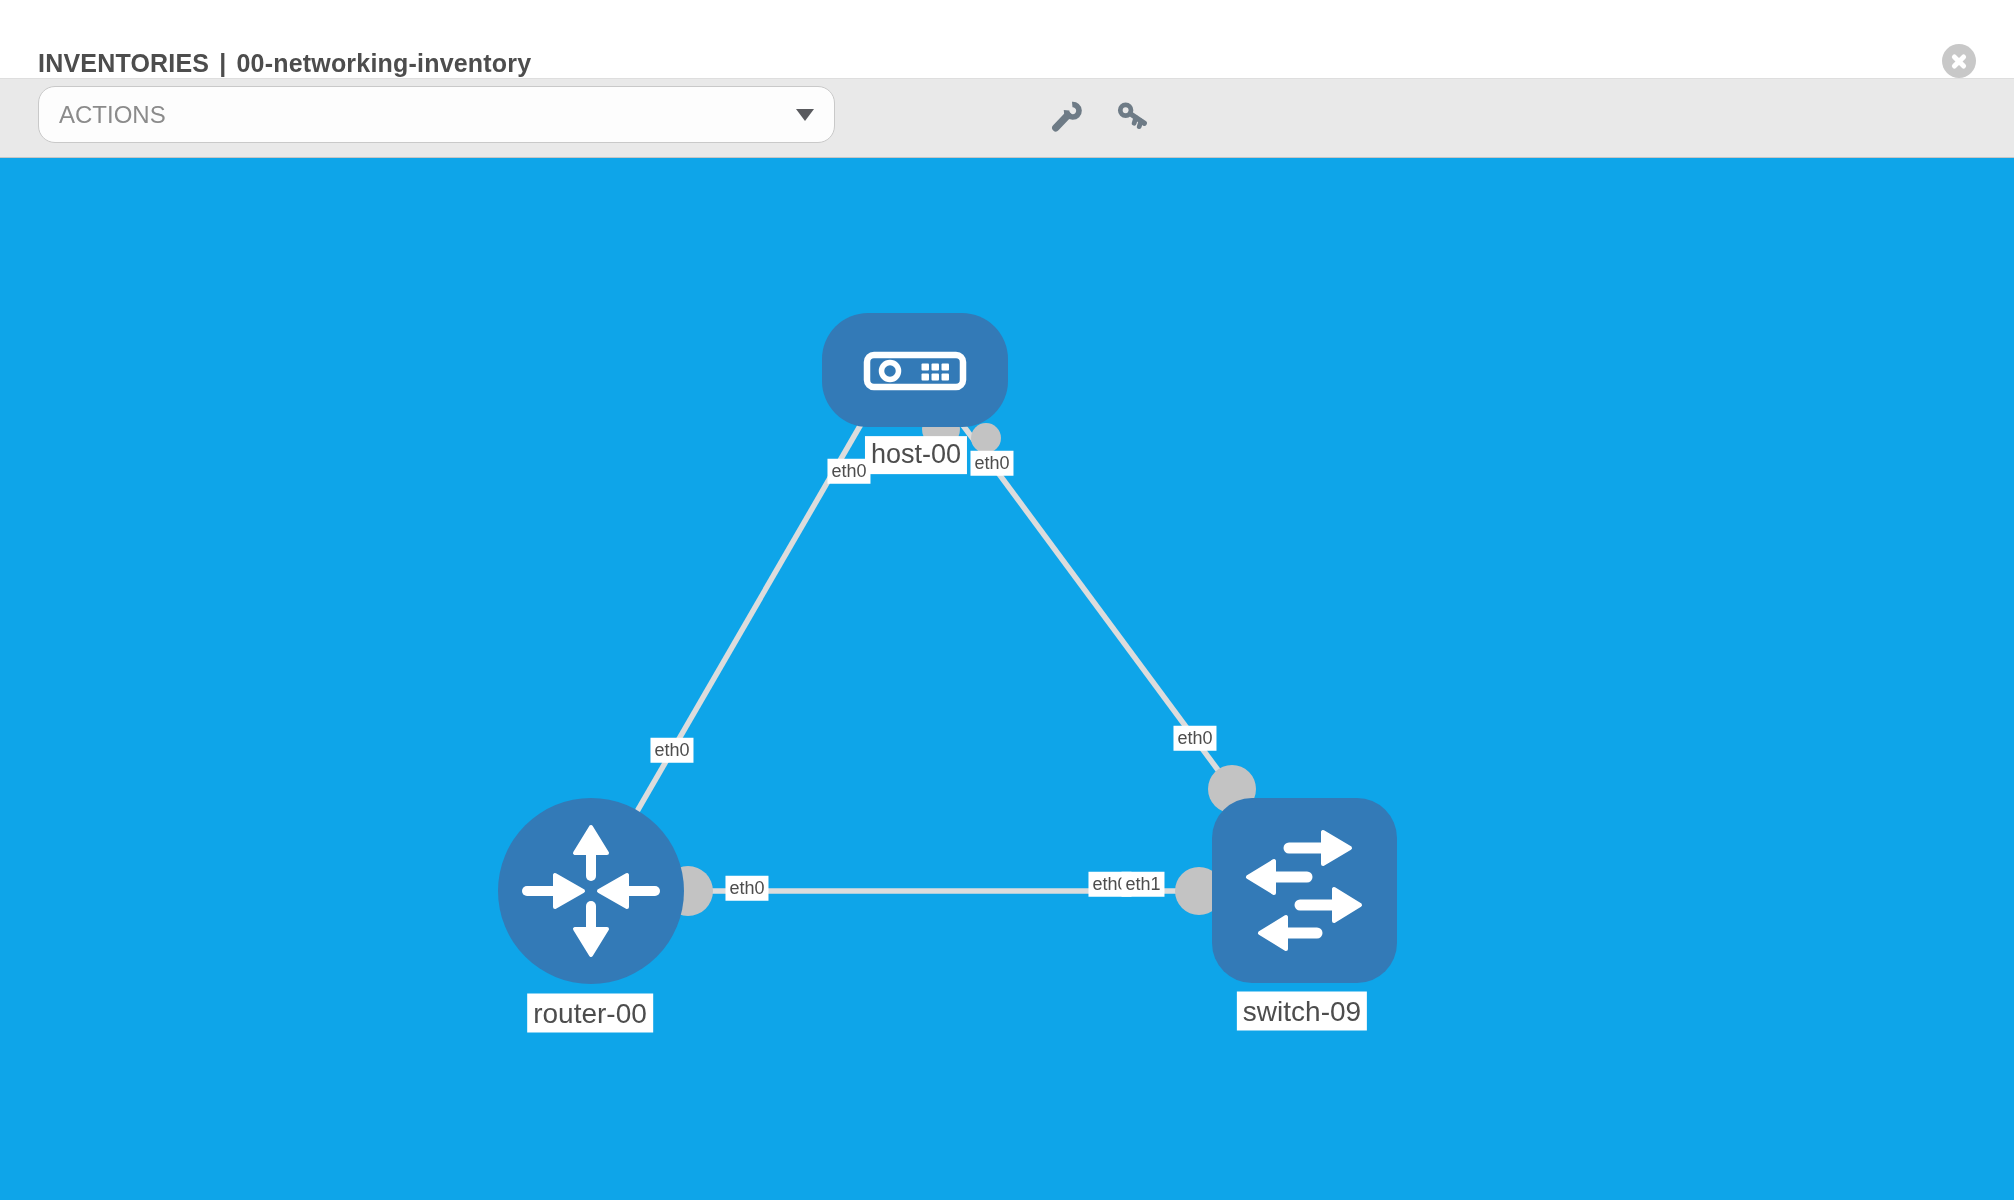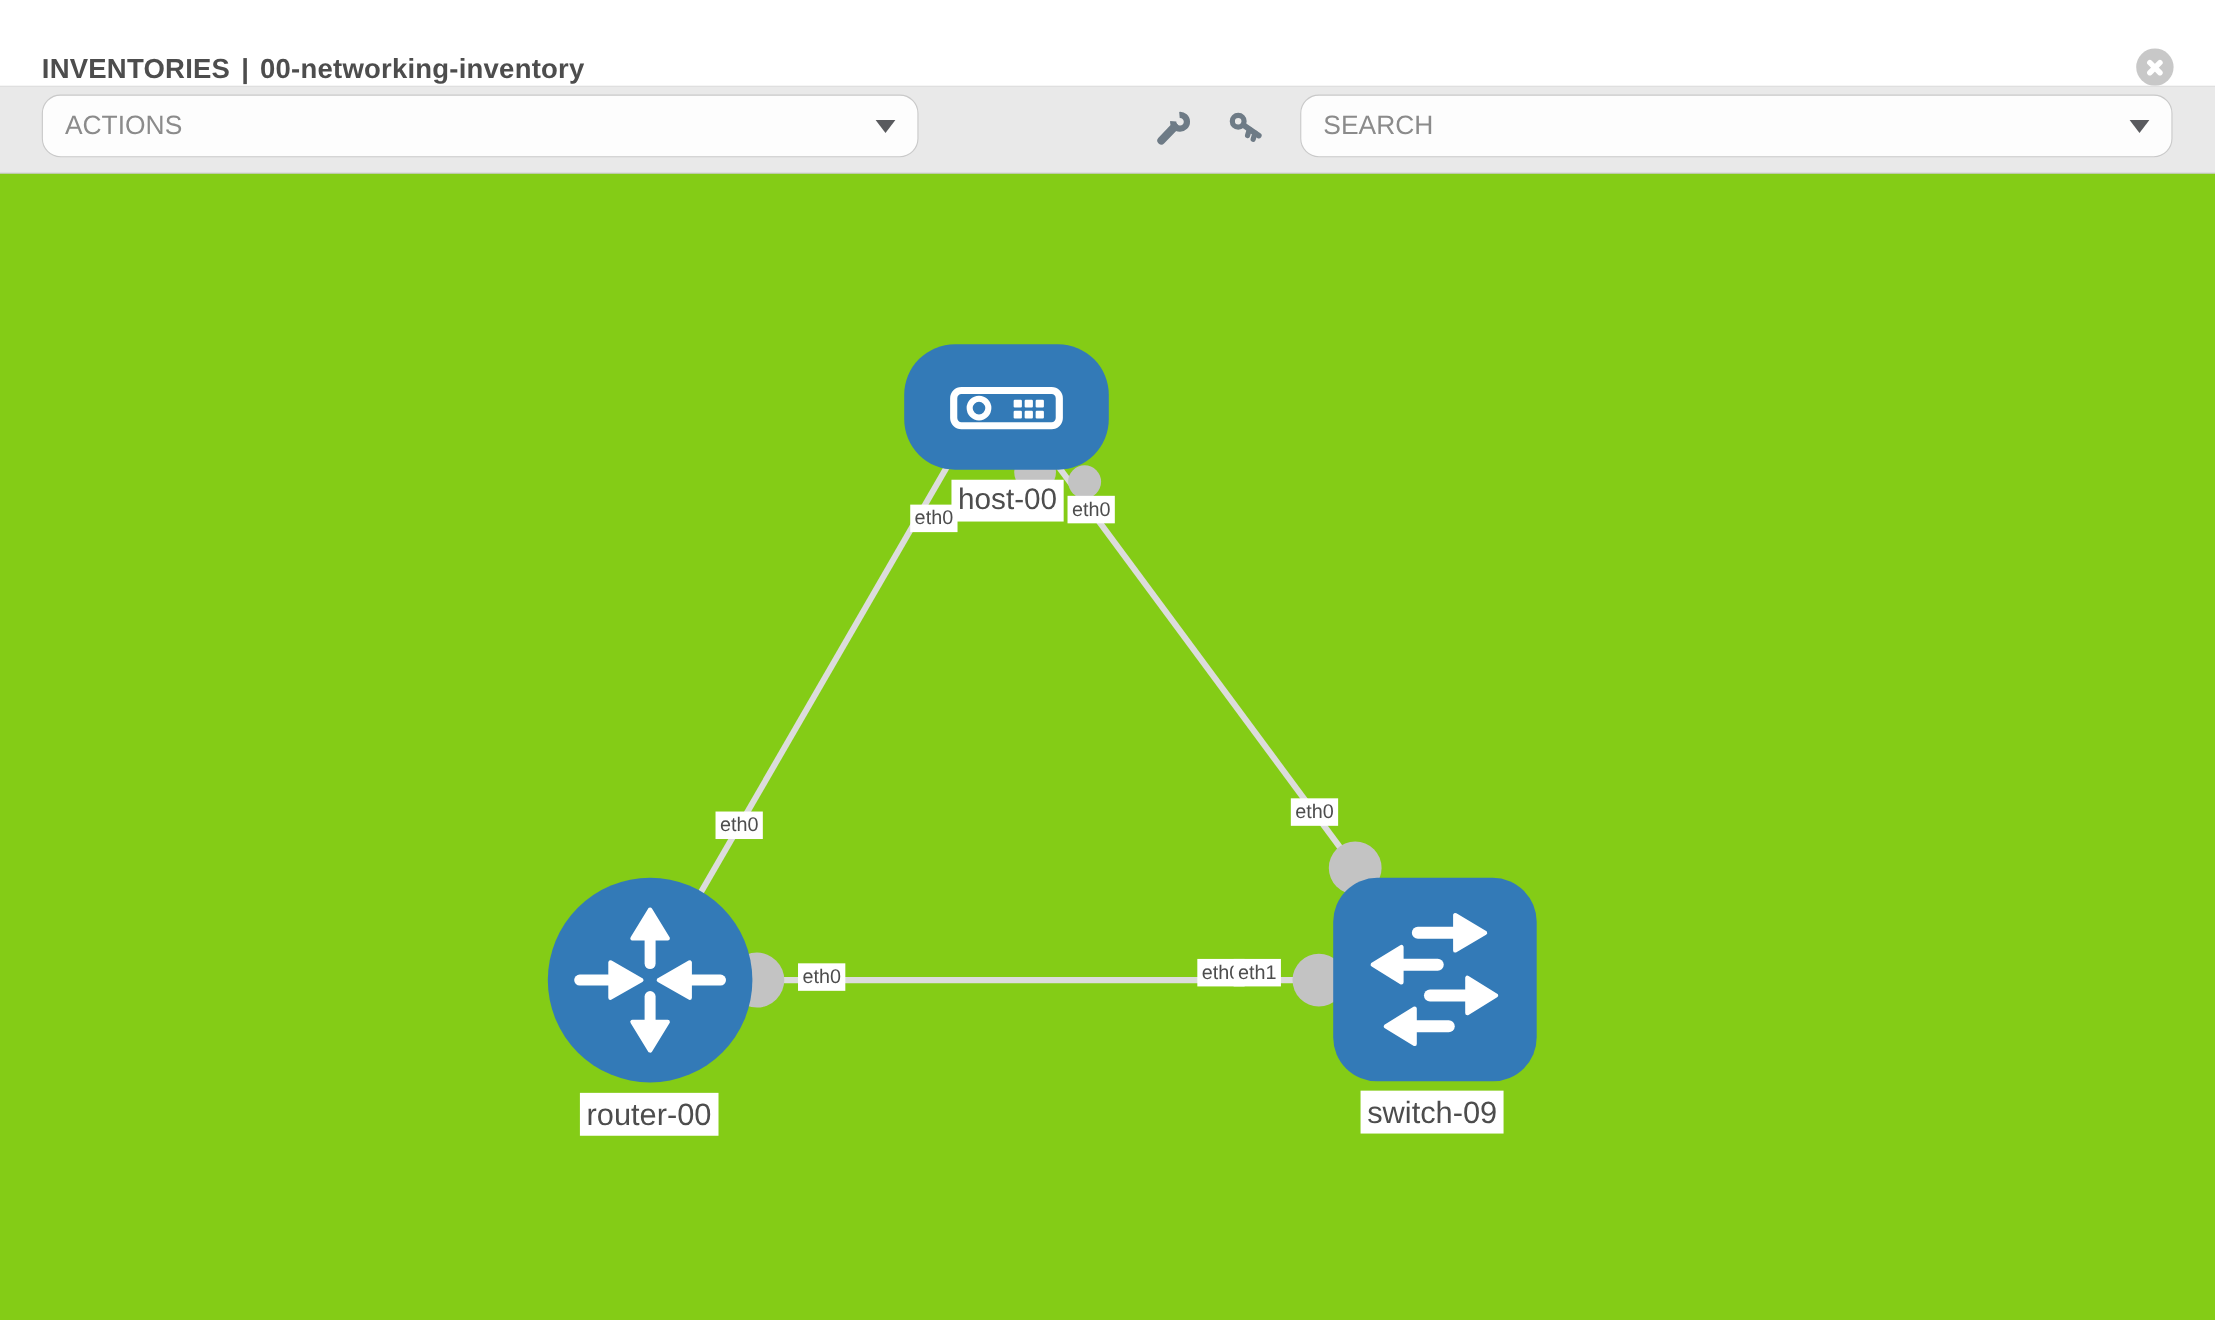--- a/index.html
+++ b/index.html
@@ -34,21 +34,21 @@
     font-size:24px; color:#8b8b8b; cursor:pointer;
   }
   .select-actions { left:38px;  width:797px; }
   .select-search  { left:1182px; width:793px; }
   .caret { width:0; height:0; border-left:9px solid transparent; border-right:9px solid transparent; border-top:12px solid #595a5e; }
   .tool-icon { position:absolute; top:21px; width:34px; height:34px; cursor:pointer; }
   .tool-icon.wrench { left:1049px; }
   .tool-icon.key    { left:1116px; }
   
   .canvas {
-    position:absolute; left:0; top:158px; width:2014px; height:1042px; background:#84cc16; overflow:hidden;
+    position:absolute; left:0; top:158px; width:2014px; height:1042px; background:#0ea5e9; overflow:hidden;
   }
   .topo-svg { position:absolute; left:0; top:0; width:2014px; height:1042px; }
   .lbl {
     position:absolute; transform:translate(-50%,-50%); background:#ffffff; color:#4d4d4d;
     white-space:nowrap; line-height:1.25; padding:1px 4px; z-index:5;
   }
   .node-lbl { font-size:28px; padding:2px 6px; }
   .host-lbl { font-size:27px; }
   .if-lbl { font-size:18px; }
   .if-back  { z-index:4; }
@@ -82,24 +82,20 @@
 
   <svg class="tool-icon key" viewBox="0 0 30 30">
     <g stroke="#6e7b86" fill="none">
       <circle cx="8.5" cy="9" r="4.7" stroke-width="4.2"></circle>
       <line x1="12.5" y1="12" x2="25" y2="20.5" stroke-width="4.6" stroke-linecap="round"></line>
       <line x1="17.5" y1="15.5" x2="16" y2="20.5" stroke-width="4.2" stroke-linecap="round"></line>
       <line x1="22" y1="18.5" x2="20.5" y2="23.5" stroke-width="4.2" stroke-linecap="round"></line>
     </g>
   </svg>
 
-  <div class="select-box select-search">
-    <span>SEARCH</span>
-    <span class="caret"></span>
-  </div>
 </div>
 
 <div class="canvas">
 
   <svg class="topo-svg" viewBox="0 158 2014 1042">
 
     <g stroke="#dcdcdc" stroke-width="5.5">
       <line x1="875" y1="400" x2="591" y2="891"></line>
       <line x1="948" y1="405" x2="1232" y2="789"></line>
       <line x1="591" y1="891" x2="1199" y2="891"></line>

